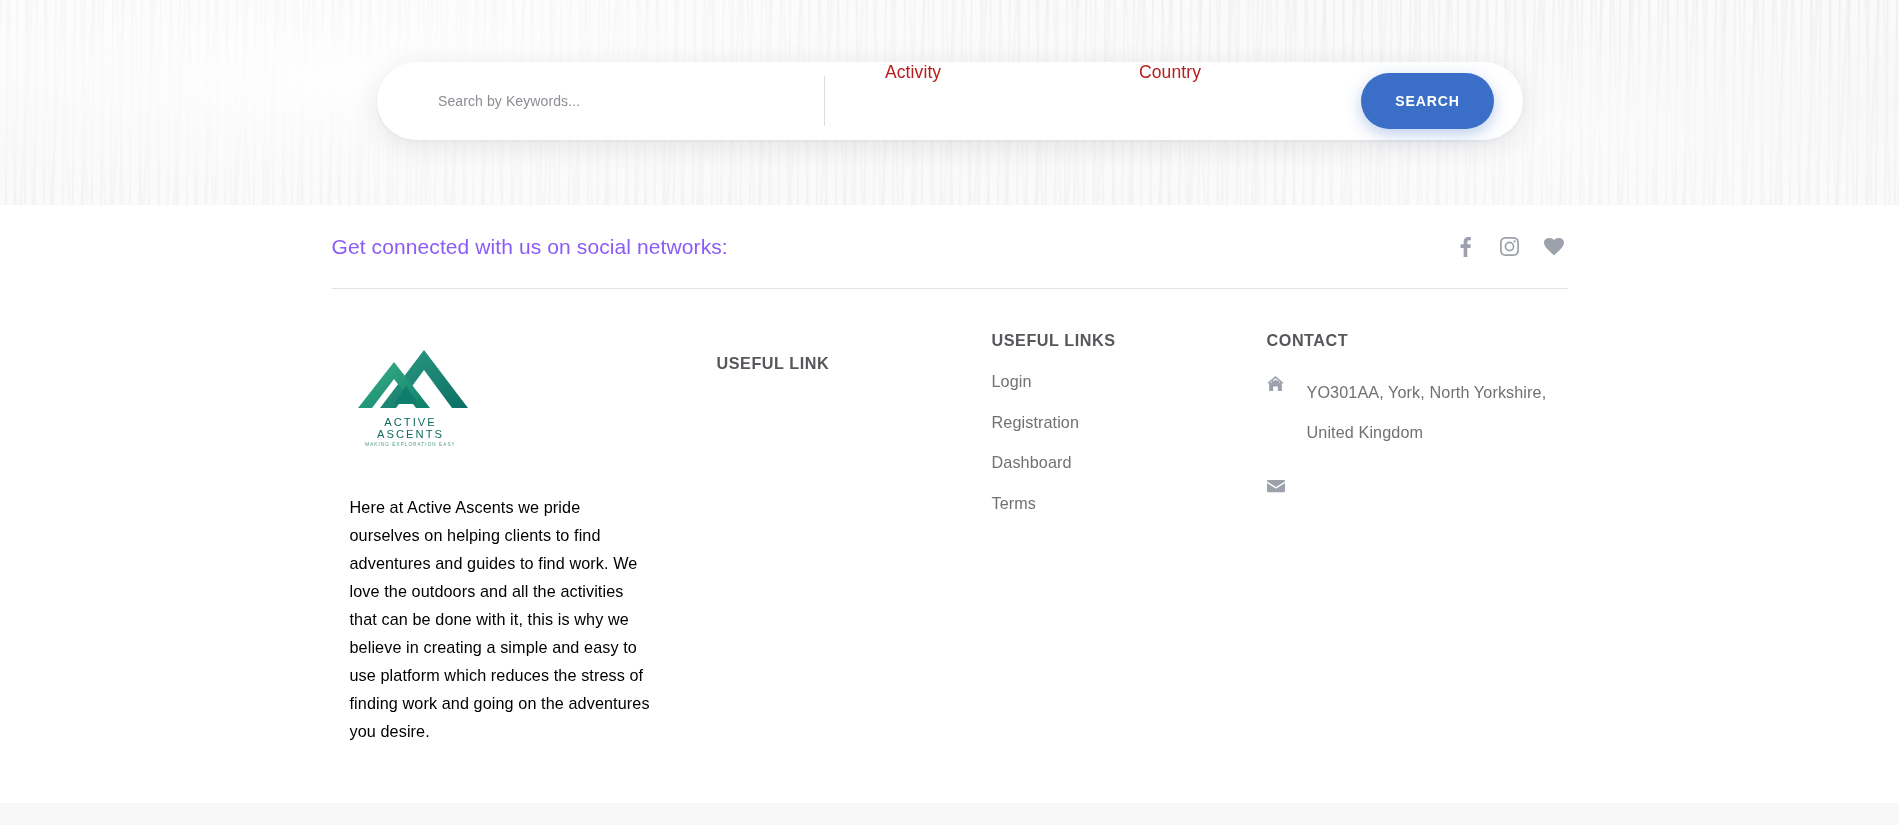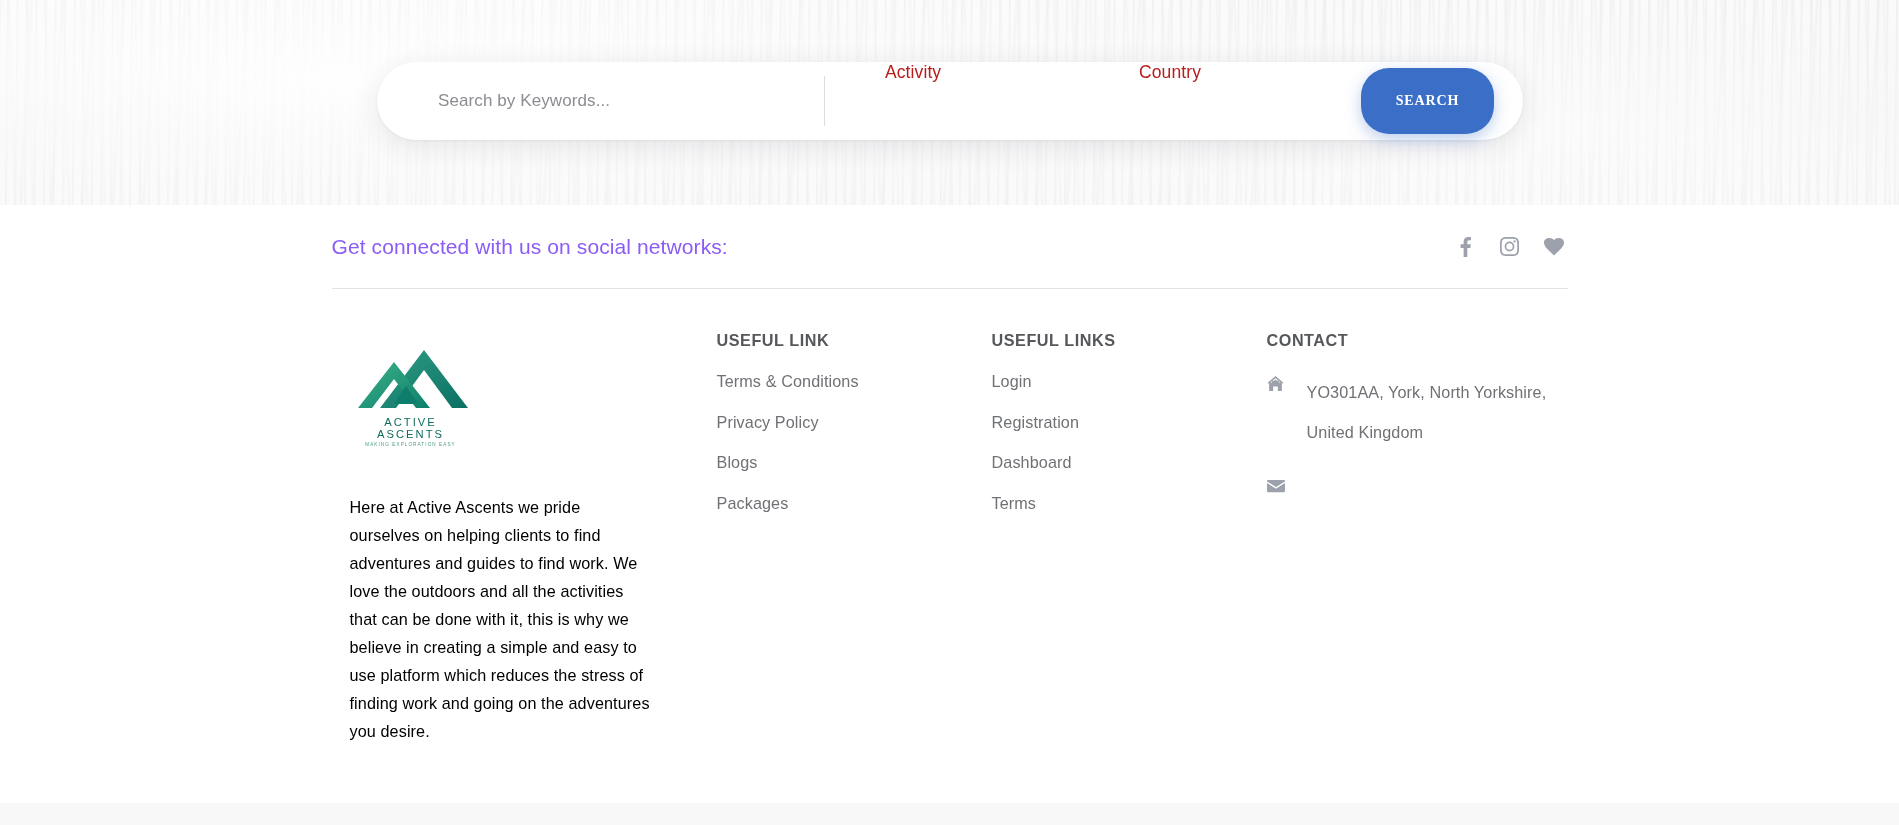--- a/index.html
+++ b/index.html
@@ -76,21 +76,21 @@
     padding-left: 61px;
     height: 100%;
     display: flex;
     align-items: center;
   }
   .search-keywords input {
     border: none;
     outline: none;
     background: transparent;
     font-family: "Liberation Sans", sans-serif;
-    font-size: 17px;
+    font-size: 14px;
     color: #55565a;
     width: 100%;
     letter-spacing: 0.1px;
   }
   .search-keywords input::placeholder { color: #8b8d93; opacity: 1; }
 
   .search-divider {
     width: 1px;
     height: 50px;
     background: #dcdde0;
@@ -112,26 +112,26 @@
   .search-btn-wrap {
     flex: 1 1 auto;
     height: 100%;
     display: flex;
     align-items: center;
     justify-content: flex-start;
     padding-left: 1px;
   }
   .search-btn {
     width: 133px;
-    height: 66px;
+    height: 56px;
     border: none;
     border-radius: 28px;
     background: #3b6fc7;
     color: #ffffff;
-    font-family: Liberation Serif, serif;
+    font-family: Liberation Sans, sans-serif;
     font-size: 14px;
     font-weight: 700;
     letter-spacing: 0.9px;
     cursor: pointer;
     box-shadow: 0 5px 16px rgba(59,111,199,0.34);
   }
 
   
   .footer {
     width: 1899px;
@@ -179,21 +179,21 @@
     background: #e2e3e5;
     margin: 0 23px 0 23px;
   }
 
   
   .cols {
     display: flex;
     padding: 42px 23px 0 23px;
   }
   .col-brand { flex: 0 0 385px; padding-top: 17px; }
-  .col-links1 { flex: 0 0 275px; }
+  .col-links1 { flex: 0 0 275px; margin-top: 23px; }
   .col-links2 { flex: 0 0 275px; }
   .col-contact { flex: 1 1 auto; }
 
   
   .logo { width: 122px; margin-left: 18px; }
   .logo-mark { width: 122px; height: 62px; display: block; }
   .logo-word {
     margin-top: 6px;
     text-align: center;
     font-size: 11.2px;
@@ -351,26 +351,20 @@
           </svg>
           <div class="logo-word">ACTIVE ASCENTS</div>
           <div class="logo-tag">MAKING EXPLORATION EASY</div>
         </div>
 
         <p class="brand-desc">Here at Active Ascents we pride ourselves on helping clients to find adventures and guides to find work. We love the outdoors and all the activities that can be done with it, this is why we believe in creating a simple and easy to use platform which reduces the stress of finding work and going on the adventures you desire.</p>
       </div>
 
       <div class="col-links1">
         <div class="col-title">USEFUL LINK</div>
-        <ul class="link-list">
-          <li><a href="#">Terms &amp; Conditions</a></li>
-          <li><a href="#">Privacy Policy</a></li>
-          <li><a href="#">Blogs</a></li>
-          <li><a href="#">Packages</a></li>
-        </ul>
       </div>
 
       <div class="col-links2">
         <div class="col-title">USEFUL LINKS</div>
         <ul class="link-list">
           <li><a href="#">Login</a></li>
           <li><a href="#">Registration</a></li>
           <li><a href="#">Dashboard</a></li>
           <li><a href="#">Terms</a></li>
         </ul>

